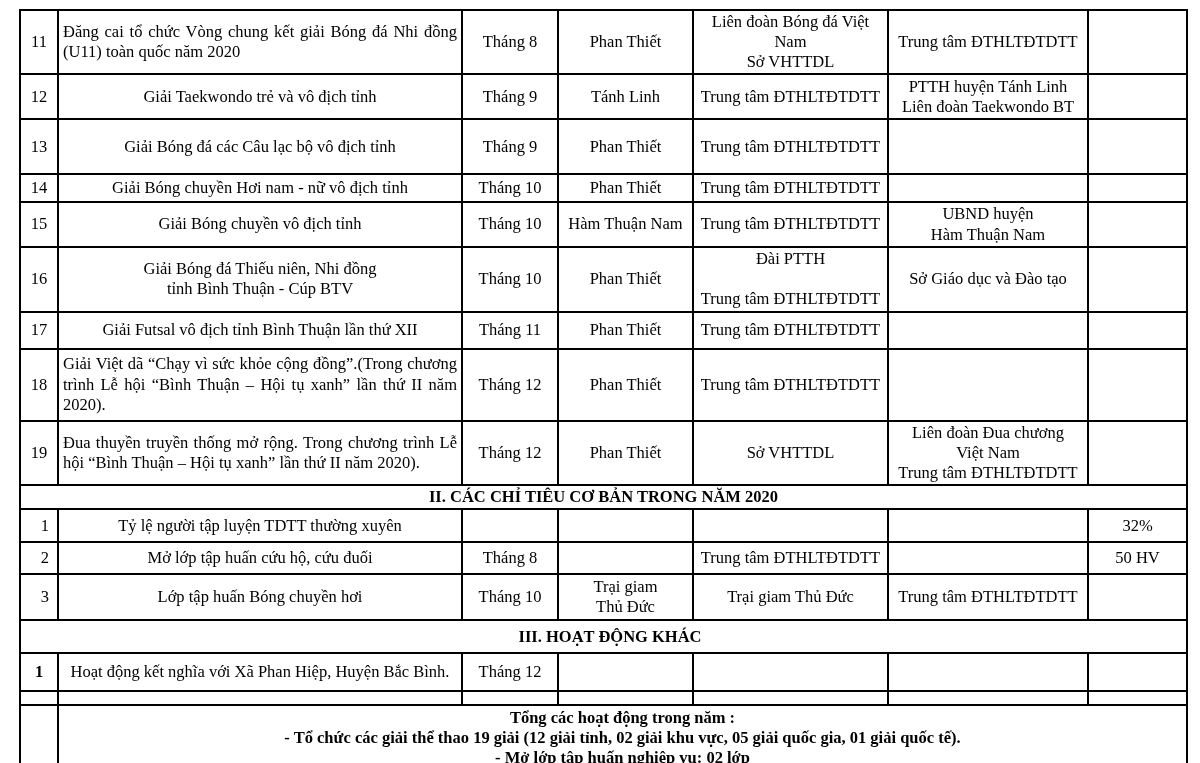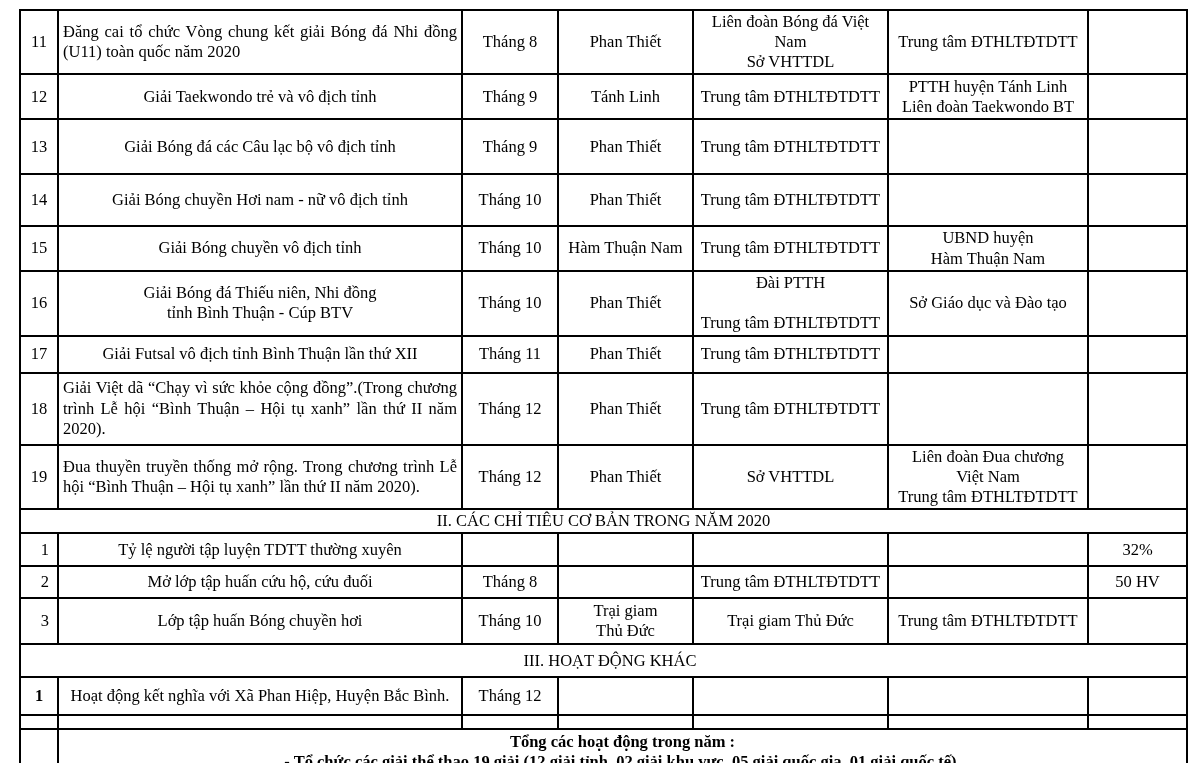--- a/index.html
+++ b/index.html
@@ -34,21 +34,21 @@
   td.cell-description {
     text-align: left;
     font-size: 17px;
     padding-left: 7px;
     padding-right: 6px;
   }
   td.cell-description.justify { text-align: justify; margin-top: 8px; }
   td.cell-month, td.cell-location { font-size: 17px; }
   td.section-header {
     text-align: left;
-    font-weight: normal;
+    font-weight: bold;
     font-size: 17.5px;
     padding: 0 4px;
     white-space: nowrap;
   }
   tr.section-indent td.section-header { padding-left: 17px; }
   td.summary-cell {
     text-align: left;
     font-weight: bold;
     font-size: 17.5px;
     line-height: 1.28;
@@ -95,21 +95,21 @@
         </tr>
         <tr style="height: 55px;">
           <td class="cell-no">13</td>
           <td class="cell-description">Giải Bóng đá các Câu lạc bộ vô địch tỉnh</td>
           <td class="cell-month">Tháng 9</td>
           <td class="cell-location">Phan Thiết</td>
           <td class="cell-organizer">Trung tâm ĐTHLTĐTDTT</td>
           <td class="cell-coordinator"></td>
           <td class="cell-target"></td>
         </tr>
-        <tr style="height: 52px; margin-top: 20px;">
+        <tr style="height: 28px; margin-top: 20px;">
           <td class="cell-no">14</td>
           <td class="cell-description">Giải Bóng chuyền Hơi nam - nữ vô địch tỉnh</td>
           <td class="cell-month">Tháng 10</td>
           <td class="cell-location">Phan Thiết</td>
           <td class="cell-organizer">Trung tâm ĐTHLTĐTDTT</td>
           <td class="cell-coordinator"></td>
           <td class="cell-target"></td>
         </tr>
         <tr style="height: 42px; border-radius: 6px;">
           <td class="cell-no">15</td>

